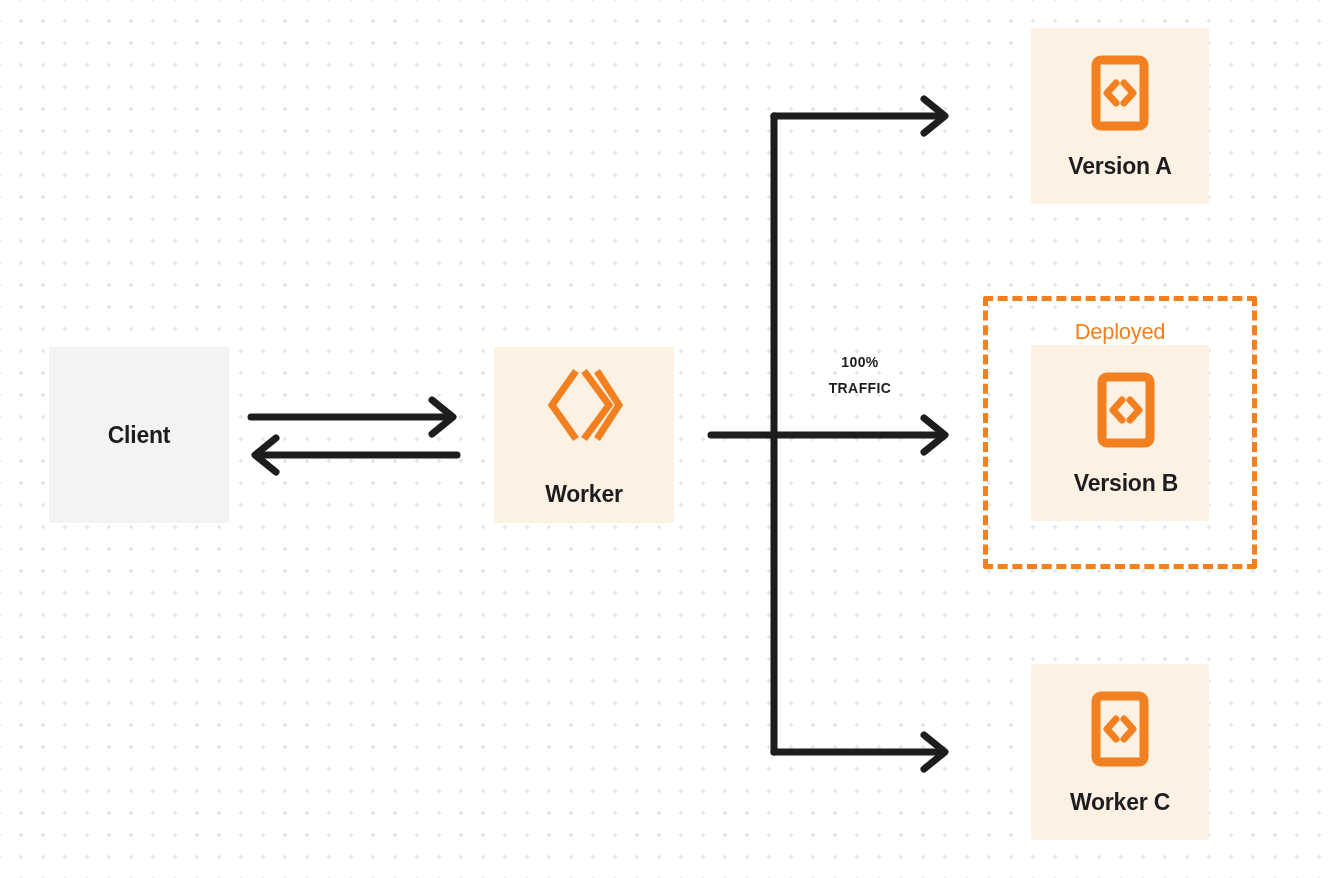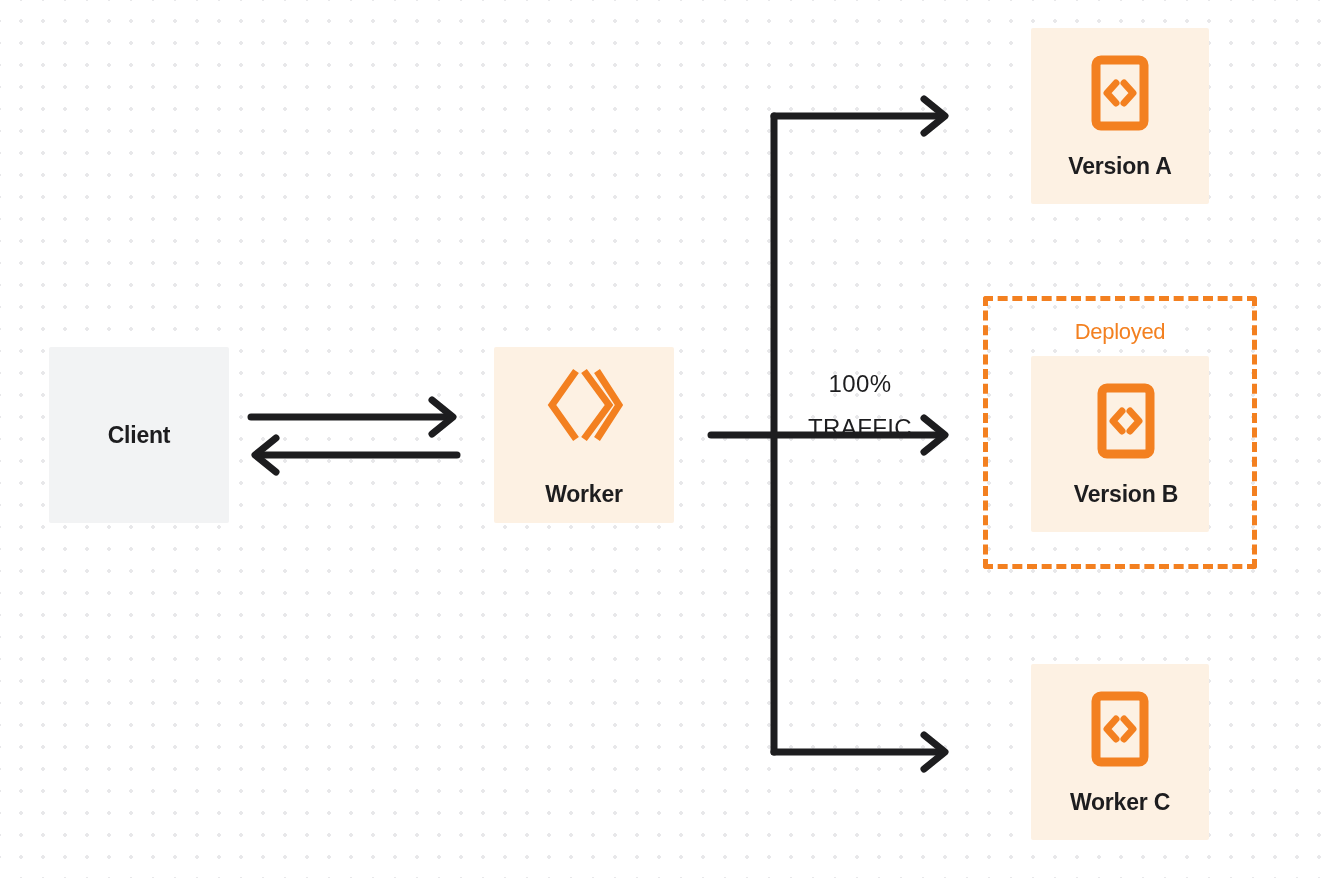--- a/index.html
+++ b/index.html
@@ -59,21 +59,21 @@
   }
   #worker-node .node-label { margin-top: 38px; }
 
   .version-node {
     left: 1031px;
     width: 178px;
     height: 176px;
     background-color: #fdf1e3;
   }
   #version-a-node { top: 28px; }
-  #version-b-node { top: 356px; padding-left: 12px; }
+  #version-b-node { top: 345px; padding-left: 12px; }
   #version-c-node { top: 664px; }
   .version-node .node-label { margin-top: 24px; }
 
   .icon-wrap {
     display: flex;
     align-items: center;
     justify-content: center;
   }
 
   
@@ -103,26 +103,25 @@
     margin-top: 35px;
   }
 
   
   #traffic-label {
     position: absolute;
     left: 795px;
     top: 350px;
     width: 130px;
     text-align: center;
-    font-size: 24px;
-    font-weight: normal;
+    font-size: 14px;
+    font-weight: bold;
     color: #1d1d1f;
     letter-spacing: 0.4px;
     line-height: 1.85;
-    margin-top: 12px;
   }
 
   
   #connectors {
     position: absolute;
     left: 0;
     top: 0;
     width: 1338px;
     height: 878px;
     pointer-events: none;

